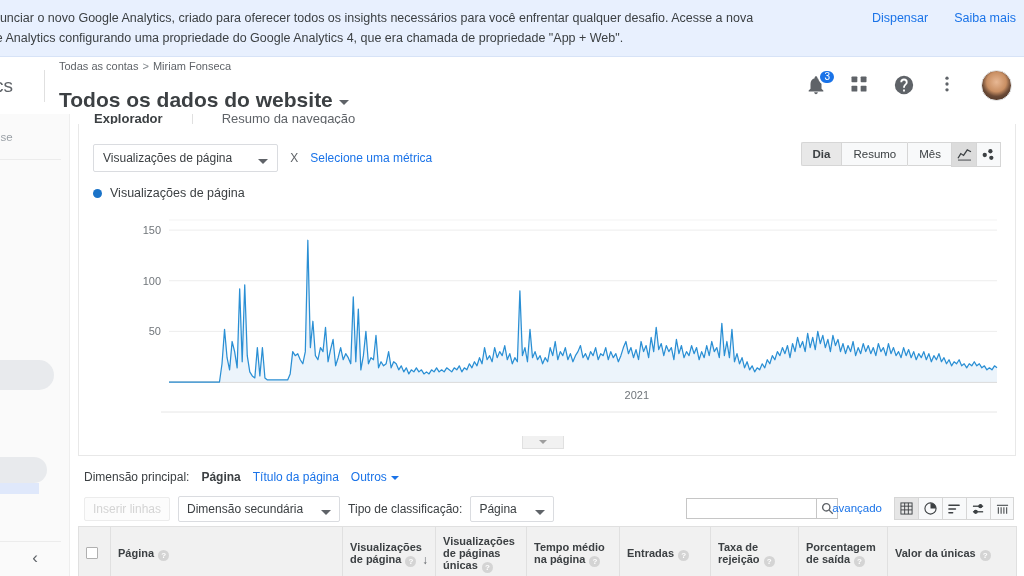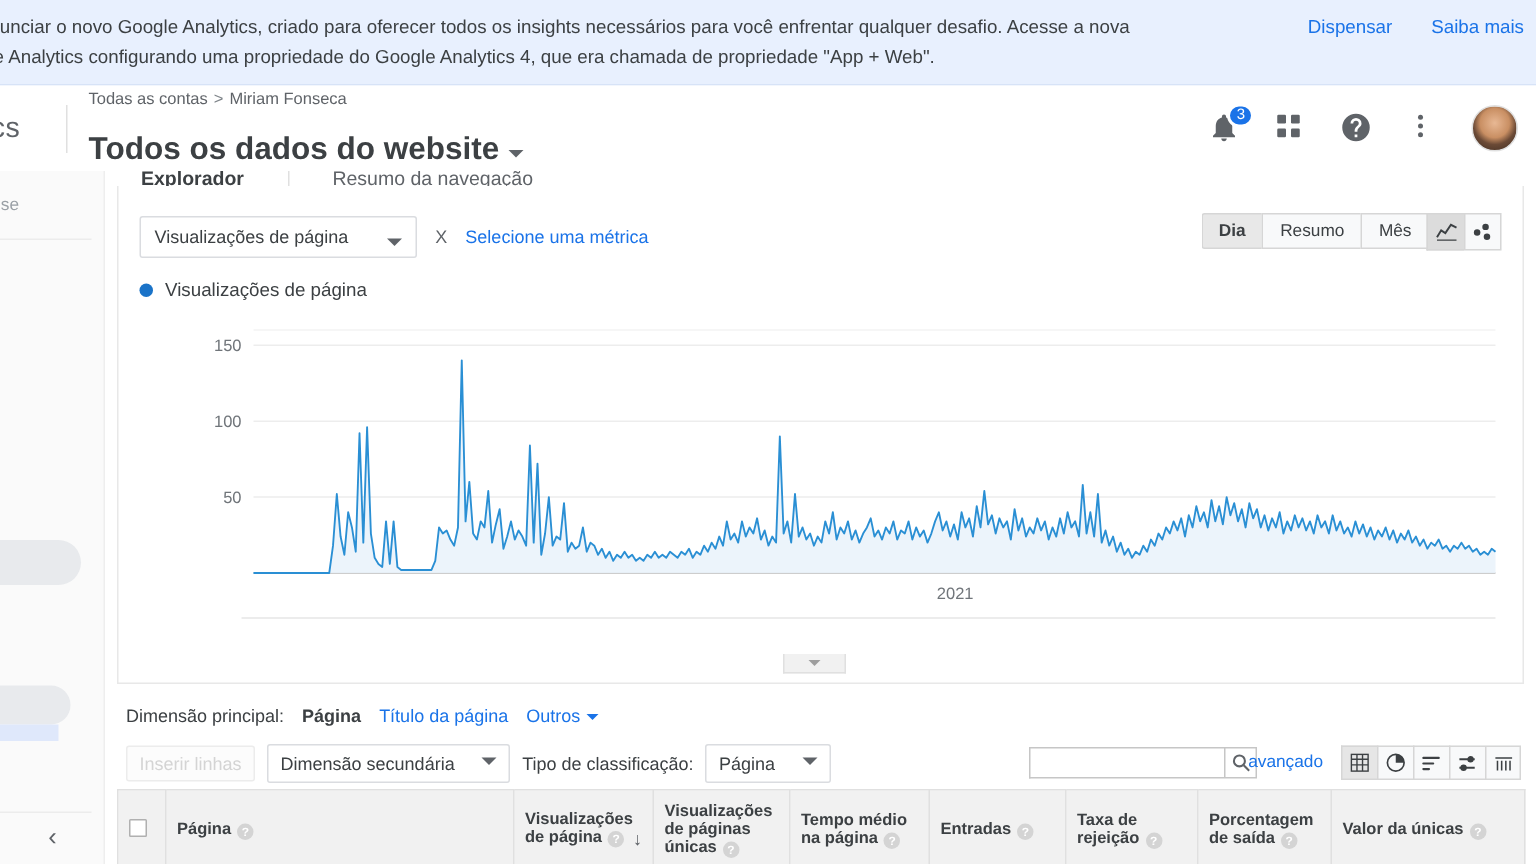--- a/index.html
+++ b/index.html
@@ -149,21 +149,21 @@
   .tiny-caret { width:0;height:0;border-left:4px solid transparent;border-right:4px solid transparent;border-top:4px solid #1a73e8;display:inline-block;margin-left:4px;position:relative;top:-1px;}
 
   
   .ctrl-bar {
     position: absolute; left: 8px; top: 378px; width: 938px; height: 34px;
     background: #fff; display: flex; align-items: center; padding-left: 6px; gap: 8px;
   }
   .ghost-btn { font-size: 12px; color: #d4d4d4; border: 1px solid #ececec; padding: 4px 8px; border-radius: 2px; background:#fcfcfc; }
   .ctrl-sel {
     font-size: 12px; color: #3c4043; border: 1px solid #dadce0; background: #fff;
-    padding: 5px 8px; border-radius: 2px; display: flex; gap: 18px; cursor: pointer;
+    padding: 5px 8px; border-radius: 2px; display: flex; align-items: center; gap: 18px; cursor: pointer;
   }
   .ctrl-label { font-size: 12px; color: #3c4043; }
   .search-wrap { position: absolute; right: 186px; top: 384px; display: flex; align-items: center; }
   .search-in { width: 130px; height: 21px; border: 1px solid #c6c6c6; border-right: none; background: #fff; }
   .search-btn {
     width: 22px; height: 21px; border: 1px solid #c6c6c6; background: #fff;
     display: flex; align-items: center; justify-content: center; cursor: pointer;
   }
   .adv-link { position: absolute; right: 142px; top: 388px; font-size: 11.5px; color: #1a73e8; cursor: pointer; }
   .viewicons { position: absolute; right: 10px; top: 383px; display: flex; }

